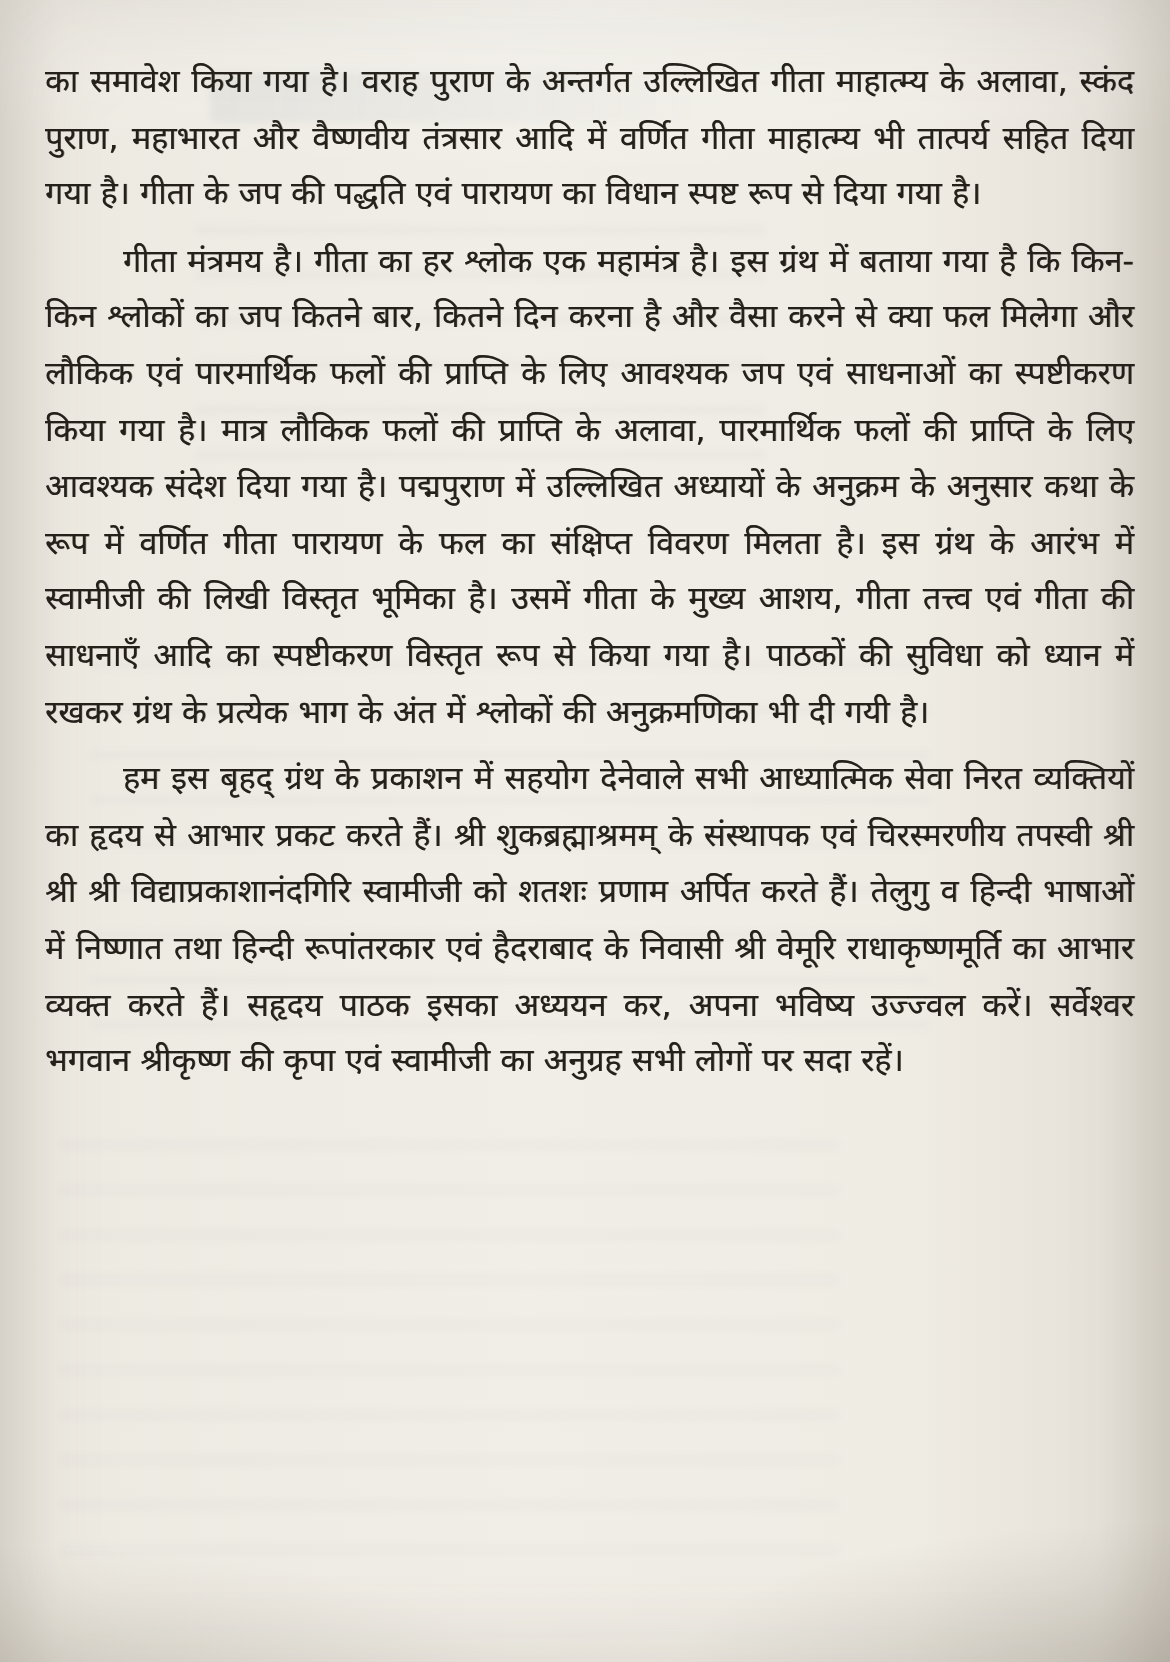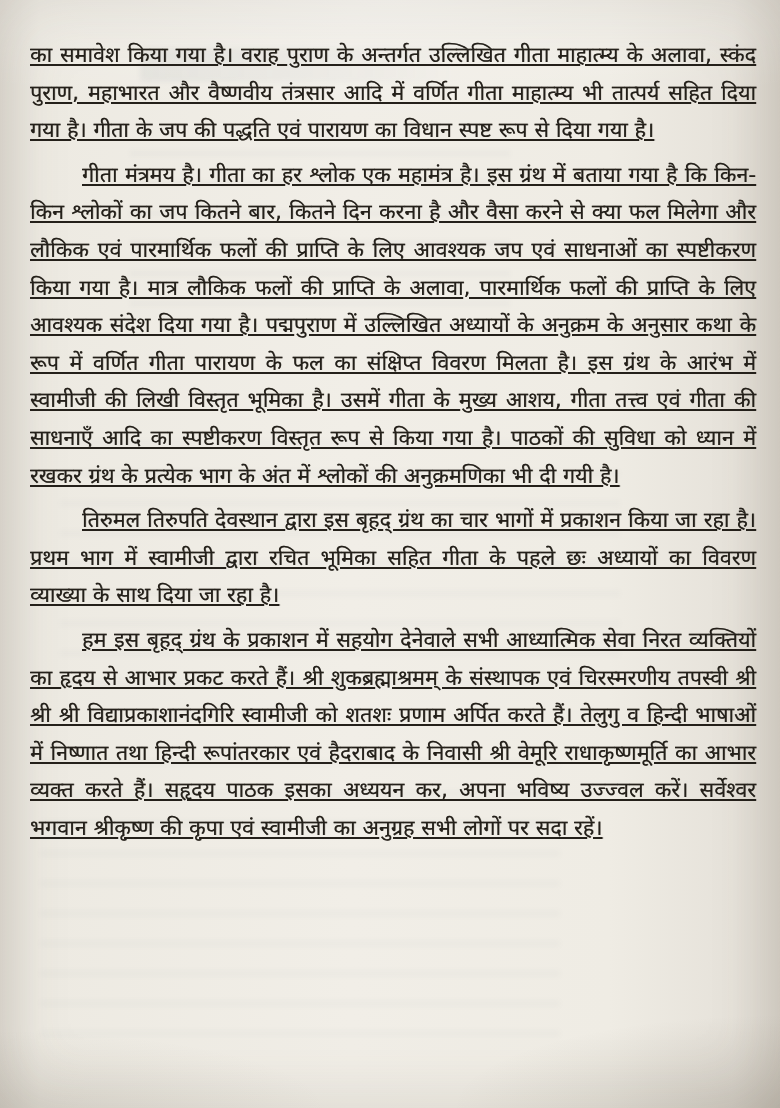--- a/index.html
+++ b/index.html
@@ -65,36 +65,34 @@
     right: 24px;
     top: 36px;
     color: #24201a;
     font-size: 21.5px;
     line-height: 37.6px;
     text-align: justify;
     text-shadow: 0.4px 0 0 rgba(36, 32, 26, 0.55);
   }
   .text-block p {
     margin: 0 0 7px 0;
-    text-decoration: underline;
   }
   .text-block p.indent {
     text-indent: 52px;
   }
 </style>
 </head>
 <body>
 
 <div class="page">
 
   <div class="ghost ghost-block" style="top:48px; left:140px; width:330px; height:34px;"></div>
   <div class="ghost ghost-lines" style="top:150px; left:130px; width:380px; height:160px; opacity:0.22;"></div>
   <div class="ghost ghost-lines" style="top:440px; left:60px; width:560px; height:260px; opacity:0.18;"></div>
   <div class="ghost ghost-lines" style="top:760px; left:40px; width:520px; height:300px; opacity:0.20;"></div>
 
   <div class="text-block">
     <p>का समावेश किया गया है। वराह पुराण के अन्तर्गत उल्लिखित गीता माहात्म्य के अलावा, स्कंद पुराण, महाभारत और वैष्णवीय तंत्रसार आदि में वर्णित गीता माहात्म्य भी तात्पर्य सहित दिया गया है। गीता के जप की पद्धति एवं पारायण का विधान स्पष्ट रूप से दिया गया है।</p>
     <p class="indent">गीता मंत्रमय है। गीता का हर श्लोक एक महामंत्र है। इस ग्रंथ में बताया गया है कि किन-किन श्लोकों का जप कितने बार, कितने दिन करना है और वैसा करने से क्या फल मिलेगा और लौकिक एवं पारमार्थिक फलों की प्राप्ति के लिए आवश्यक जप एवं साधनाओं का स्पष्टीकरण किया गया है। मात्र लौकिक फलों की प्राप्ति के अलावा, पारमार्थिक फलों की प्राप्ति के लिए आवश्यक संदेश दिया गया है। पद्मपुराण में उल्लिखित अध्यायों के अनुक्रम के अनुसार कथा के रूप में वर्णित गीता पारायण के फल का संक्षिप्त विवरण मिलता है। इस ग्रंथ के आरंभ में स्वामीजी की लिखी विस्तृत भूमिका है। उसमें गीता के मुख्य आशय, गीता तत्त्व एवं गीता की साधनाएँ आदि का स्पष्टीकरण विस्तृत रूप से किया गया है। पाठकों की सुविधा को ध्यान में रखकर ग्रंथ के प्रत्येक भाग के अंत में श्लोकों की अनुक्रमणिका भी दी गयी है।</p>
-    <p class="indent">तिरुमल तिरुपति देवस्थान द्वारा इस बृहद् ग्रंथ का चार भागों में प्रकाशन किया जा रहा है। प्रथम भाग में स्वामीजी द्वारा रचित भूमिका सहित गीता के पहले छः अध्यायों का विवरण व्याख्या के साथ दिया जा रहा है।</p>
     <p class="indent">हम इस बृहद् ग्रंथ के प्रकाशन में सहयोग देनेवाले सभी आध्यात्मिक सेवा निरत व्यक्तियों का हृदय से आभार प्रकट करते हैं। श्री शुकब्रह्माश्रमम् के संस्थापक एवं चिरस्मरणीय तपस्वी श्री श्री श्री विद्याप्रकाशानंदगिरि स्वामीजी को शतशः प्रणाम अर्पित करते हैं। तेलुगु व हिन्दी भाषाओं में निष्णात तथा हिन्दी रूपांतरकार एवं हैदराबाद के निवासी श्री वेमूरि राधाकृष्णमूर्ति का आभार व्यक्त करते हैं। सहृदय पाठक इसका अध्ययन कर, अपना भविष्य उज्ज्वल करें। सर्वेश्वर भगवान श्रीकृष्ण की कृपा एवं स्वामीजी का अनुग्रह सभी लोगों पर सदा रहें।</p>
   </div>
 
 </div>
 
 </body></html>

